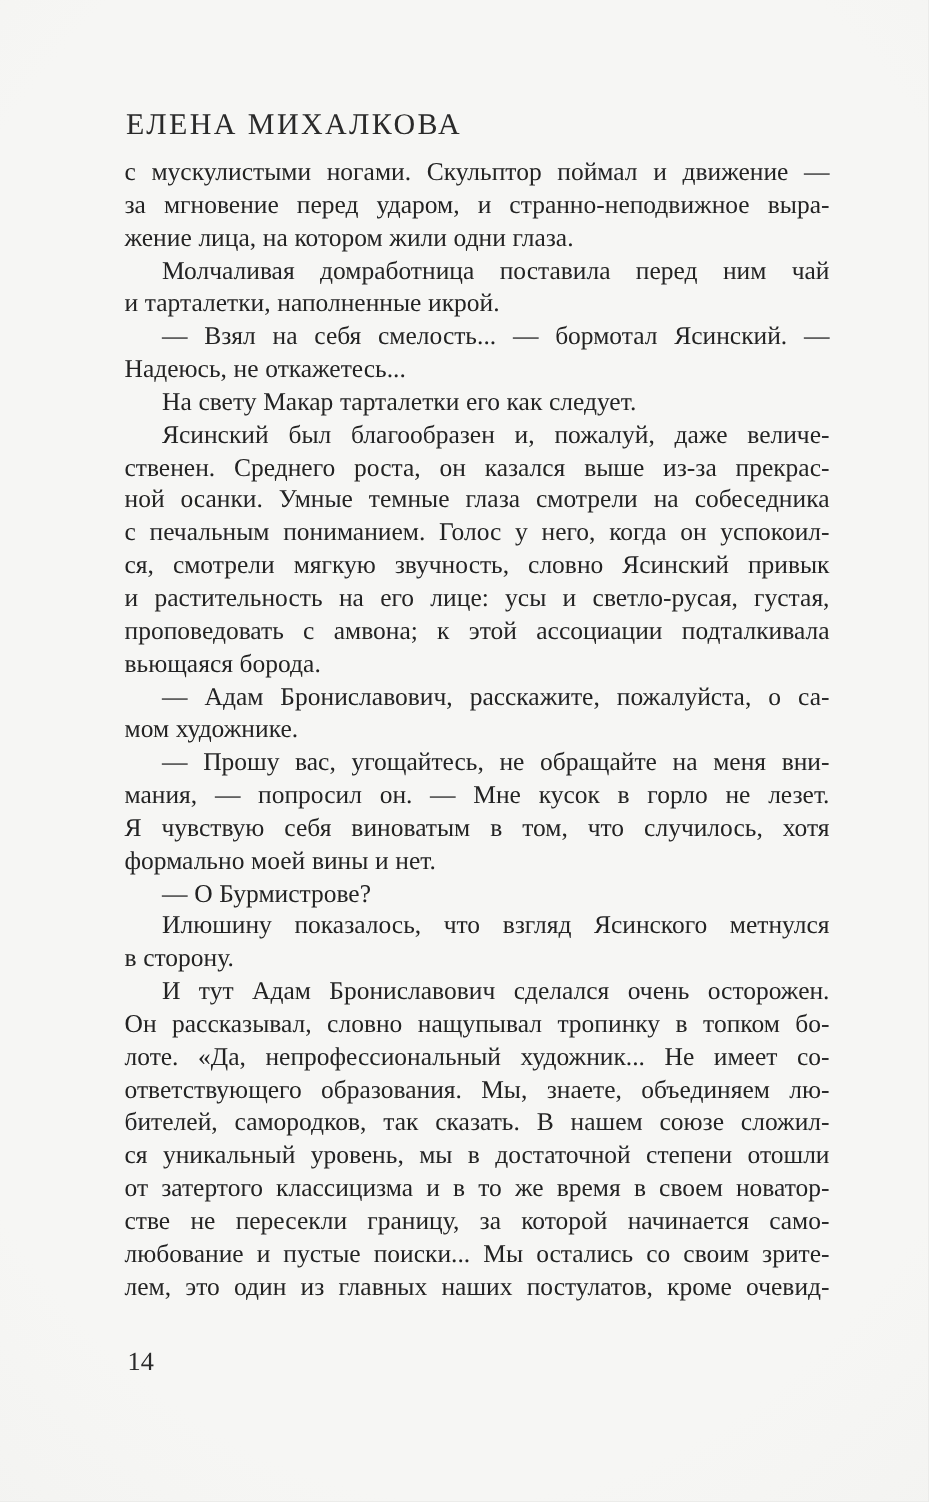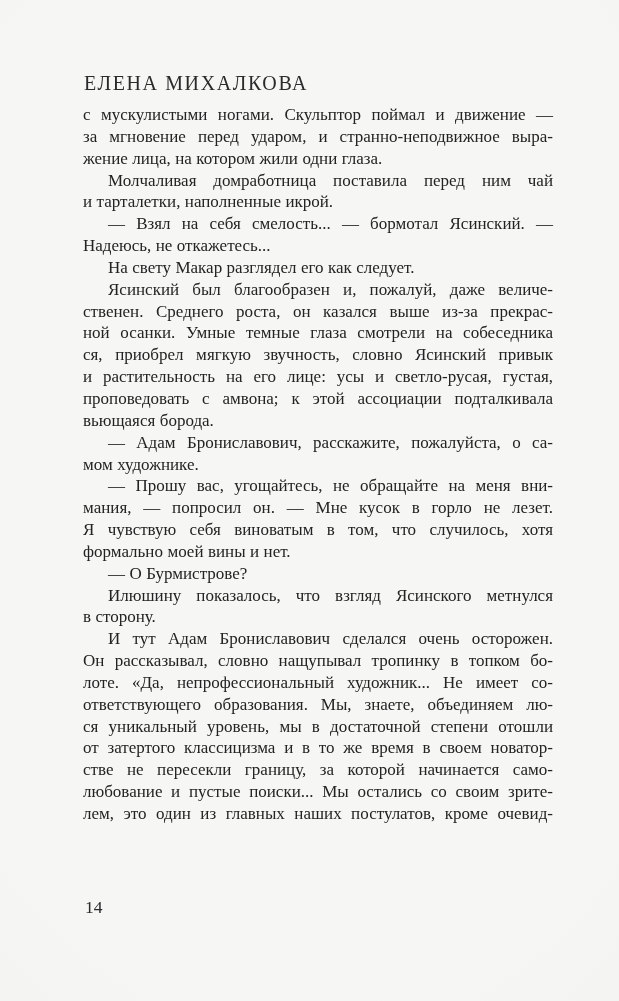--- a/index.html
+++ b/index.html
@@ -74,27 +74,28 @@
       </div>
       <div class="paragraph indent">
         <div class="line">Молчаливая домработница поставила перед ним чай</div>
         <div class="line final">и тарталетки, наполненные икрой.</div>
       </div>
       <div class="paragraph indent">
         <div class="line">— Взял на себя смелость... — бормотал Ясинский. —</div>
         <div class="line final">Надеюсь, не откажетесь...</div>
       </div>
       <div class="paragraph indent">
-        <div class="line final">На свету Макар разглядел его как следует.</div>
+        <div class="line final">На свету Макар тарталетки его как следует.</div>
       </div>
       <div class="paragraph indent">
         <div class="line">Ясинский был благообразен и, пожалуй, даже величе-</div>
         <div class="line">ственен. Среднего роста, он казался выше из-за прекрас-</div>
         <div class="line">ной осанки. Умные темные глаза смотрели на собеседника</div>
-        <div class="line">ся, приобрел мягкую звучность, словно Ясинский привык</div>
+        <div class="line">с печальным пониманием. Голос у него, когда он успокоил-</div>
+        <div class="line">ся, смотрели мягкую звучность, словно Ясинский привык</div>
         <div class="line">и растительность на его лице: усы и светло-русая, густая,</div>
         <div class="line">проповедовать с амвона; к этой ассоциации подталкивала</div>
         <div class="line final">вьющаяся борода.</div>
       </div>
       <div class="paragraph indent">
         <div class="line">— Адам Брониславович, расскажите, пожалуйста, о са-</div>
         <div class="line final">мом художнике.</div>
       </div>
       <div class="paragraph indent">
         <div class="line">— Прошу вас, угощайтесь, не обращайте на меня вни-</div>
@@ -107,20 +108,21 @@
       </div>
       <div class="paragraph indent">
         <div class="line">Илюшину показалось, что взгляд Ясинского метнулся</div>
         <div class="line final">в сторону.</div>
       </div>
       <div class="paragraph indent">
         <div class="line">И тут Адам Брониславович сделался очень осторожен.</div>
         <div class="line">Он рассказывал, словно нащупывал тропинку в топком бо-</div>
         <div class="line">лоте. «Да, непрофессиональный художник... Не имеет со-</div>
         <div class="line">ответствующего образования. Мы, знаете, объединяем лю-</div>
+        <div class="line">бителей, самородков, так сказать. В нашем союзе сложил-</div>
         <div class="line">ся уникальный уровень, мы в достаточной степени отошли</div>
         <div class="line">от затертого классицизма и в то же время в своем новатор-</div>
         <div class="line">стве не пересекли границу, за которой начинается само-</div>
         <div class="line">любование и пустые поиски... Мы остались со своим зрите-</div>
         <div class="line">лем, это один из главных наших постулатов, кроме очевид-</div>
       </div>
     </div>
 
   <div class="page-number">14</div>
 </div>

